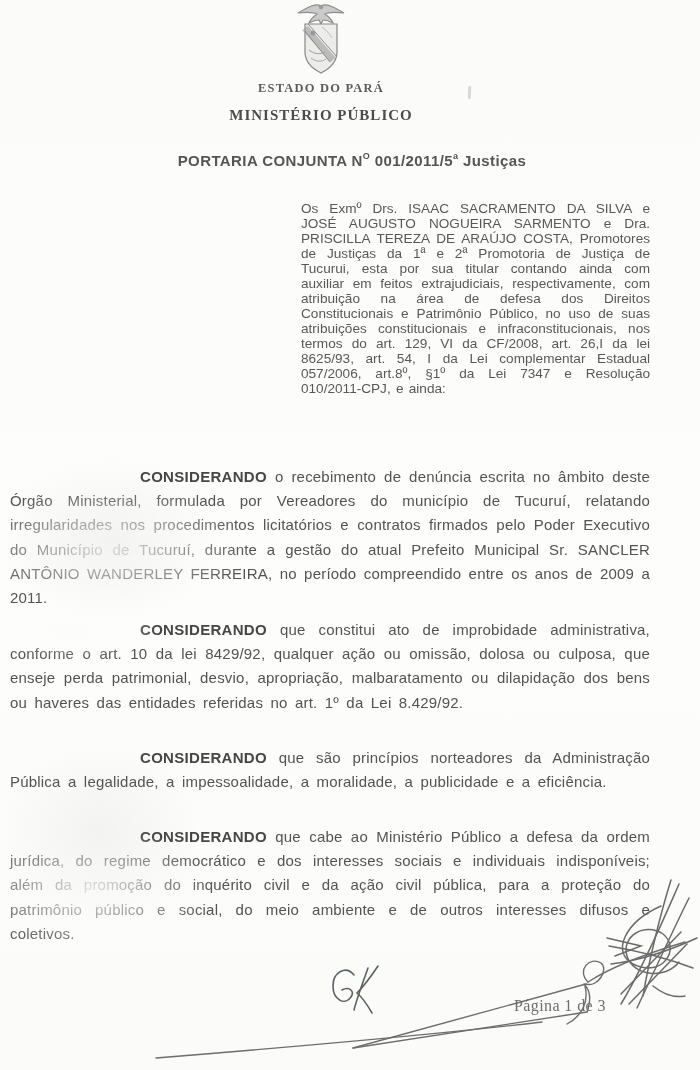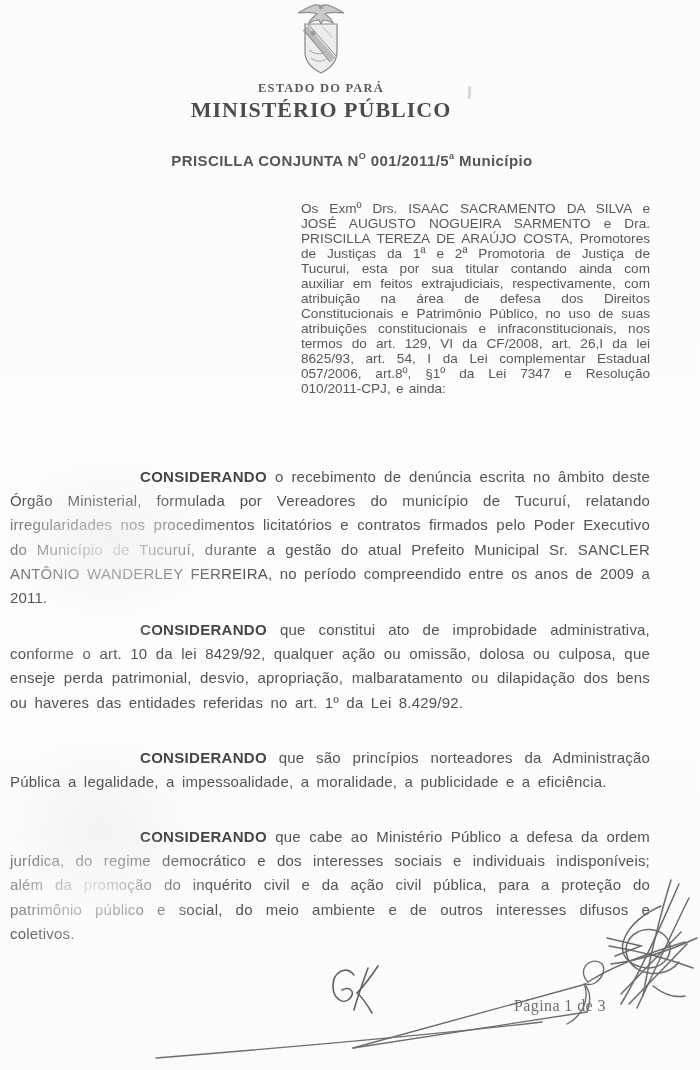--- a/index.html
+++ b/index.html
@@ -9,22 +9,22 @@
     font-family:"Liberation Sans",sans-serif;color:#525252;
   }
   
   .header{position:absolute;top:0;left:0;width:642px;text-align:center;}
   .emblem{display:block;margin:0 auto;}
   .org-line1{
     font-family:"Liberation Serif",serif;font-weight:bold;font-size:12.5px;
     letter-spacing:1.2px;color:#5c5c5c;margin-top:5px;
   }
   .org-line2{
-    font-family:"Liberation Serif",serif;font-weight:bold;font-size:22px;
-    letter-spacing:1px;color:#4c4c4c;margin-top:1px;
+    font-family:"Liberation Serif",serif;font-weight:bold;font-size:15px;
+    letter-spacing:1px;color:#4c4c4c;margin-top:11px;
   }
   
   .doc-title{
     position:absolute;top:152px;left:0;width:704px;text-align:center;
     font-weight:700;font-size:15px;color:#555;letter-spacing:.4px;
   }
   .doc-title sup{font-size:60%;position:relative;top:-1px;}
   
   .preamble{
     position:absolute;top:201px;left:301px;width:349px;
@@ -89,21 +89,21 @@
         <path d="M19,58 C24,62 30,62 34,59" stroke="#a8a8a8" stroke-width="1"></path>
         <path d="M30,27 C34,30 38,34 40,38" stroke="#b0b0b0" stroke-width=".8"></path>
       </g>
     </svg>
     <div class="org-line1">ESTADO DO PARÁ</div>
     <div class="org-line2">MINISTÉRIO PÚBLICO</div>
   </div>
 
   <div class="tick"></div>
 
-  <div class="doc-title"><span>PRISCILLA CONJUNTA N</span><sup>O</sup><span> 001/2011/5</span><sup>a</sup><span> Município</span></div>
+  <div class="doc-title"><span>PORTARIA CONJUNTA N</span><sup>O</sup><span> 001/2011/5</span><sup>a</sup><span> Justiças</span></div>
 
   <div class="preamble">Os Exmº Drs. ISAAC SACRAMENTO DA SILVA e JOSÉ AUGUSTO NOGUEIRA SARMENTO e Dra. PRISCILLA TEREZA DE ARAÚJO COSTA, Promotores de Justiças da 1ª e 2ª Promotoria de Justiça de Tucurui, esta por sua titular contando ainda com auxiliar em feitos extrajudiciais, respectivamente, com atribuição na área de defesa dos Direitos Constitucionais e Patrimônio Público, no uso de suas atribuições constitucionais e infraconstitucionais, nos termos do art. 129, VI da CF/2008, art. 26,I da lei 8625/93, art. 54, I da Lei complementar Estadual 057/2006, art.8º, §1º da Lei 7347 e Resolução 010/2011-CPJ, e ainda:</div>
 
   <p class="para" id="p1"><b>CONSIDERANDO</b><span> o recebimento de denúncia escrita no âmbito deste Órgão Ministerial, formulada por Vereadores do município de Tucuruí, relatando irregularidades nos procedimentos licitatórios e contratos firmados pelo Poder Executivo do Município de Tucuruí, durante a gestão do atual Prefeito Municipal Sr. SANCLER ANTÔNIO WANDERLEY FERREIRA, no período compreendido entre os anos de 2009 a 2011.</span></p>
 
   <p class="para" id="p2"><b>CONSIDERANDO</b><span> que constitui ato de improbidade administrativa, conforme o art. 10 da lei 8429/92, qualquer ação ou omissão, dolosa ou culposa, que enseje perda patrimonial, desvio, apropriação, malbaratamento ou dilapidação dos bens ou haveres das entidades referidas no art. 1º da Lei 8.429/92.</span></p>
 
   <p class="para" id="p3"><b>CONSIDERANDO</b><span> que são princípios norteadores da Administração Pública a legalidade, a impessoalidade, a moralidade, a publicidade e a eficiência.</span></p>
 
   <p class="para" id="p4"><b>CONSIDERANDO</b><span> que cabe ao Ministério Público a defesa da ordem jurídica, do regime democrático e dos interesses sociais e individuais indisponíveis; além da promoção do inquérito civil e da ação civil pública, para a proteção do patrimônio público e social, do meio ambiente e de outros interesses difusos e coletivos.</span></p>

